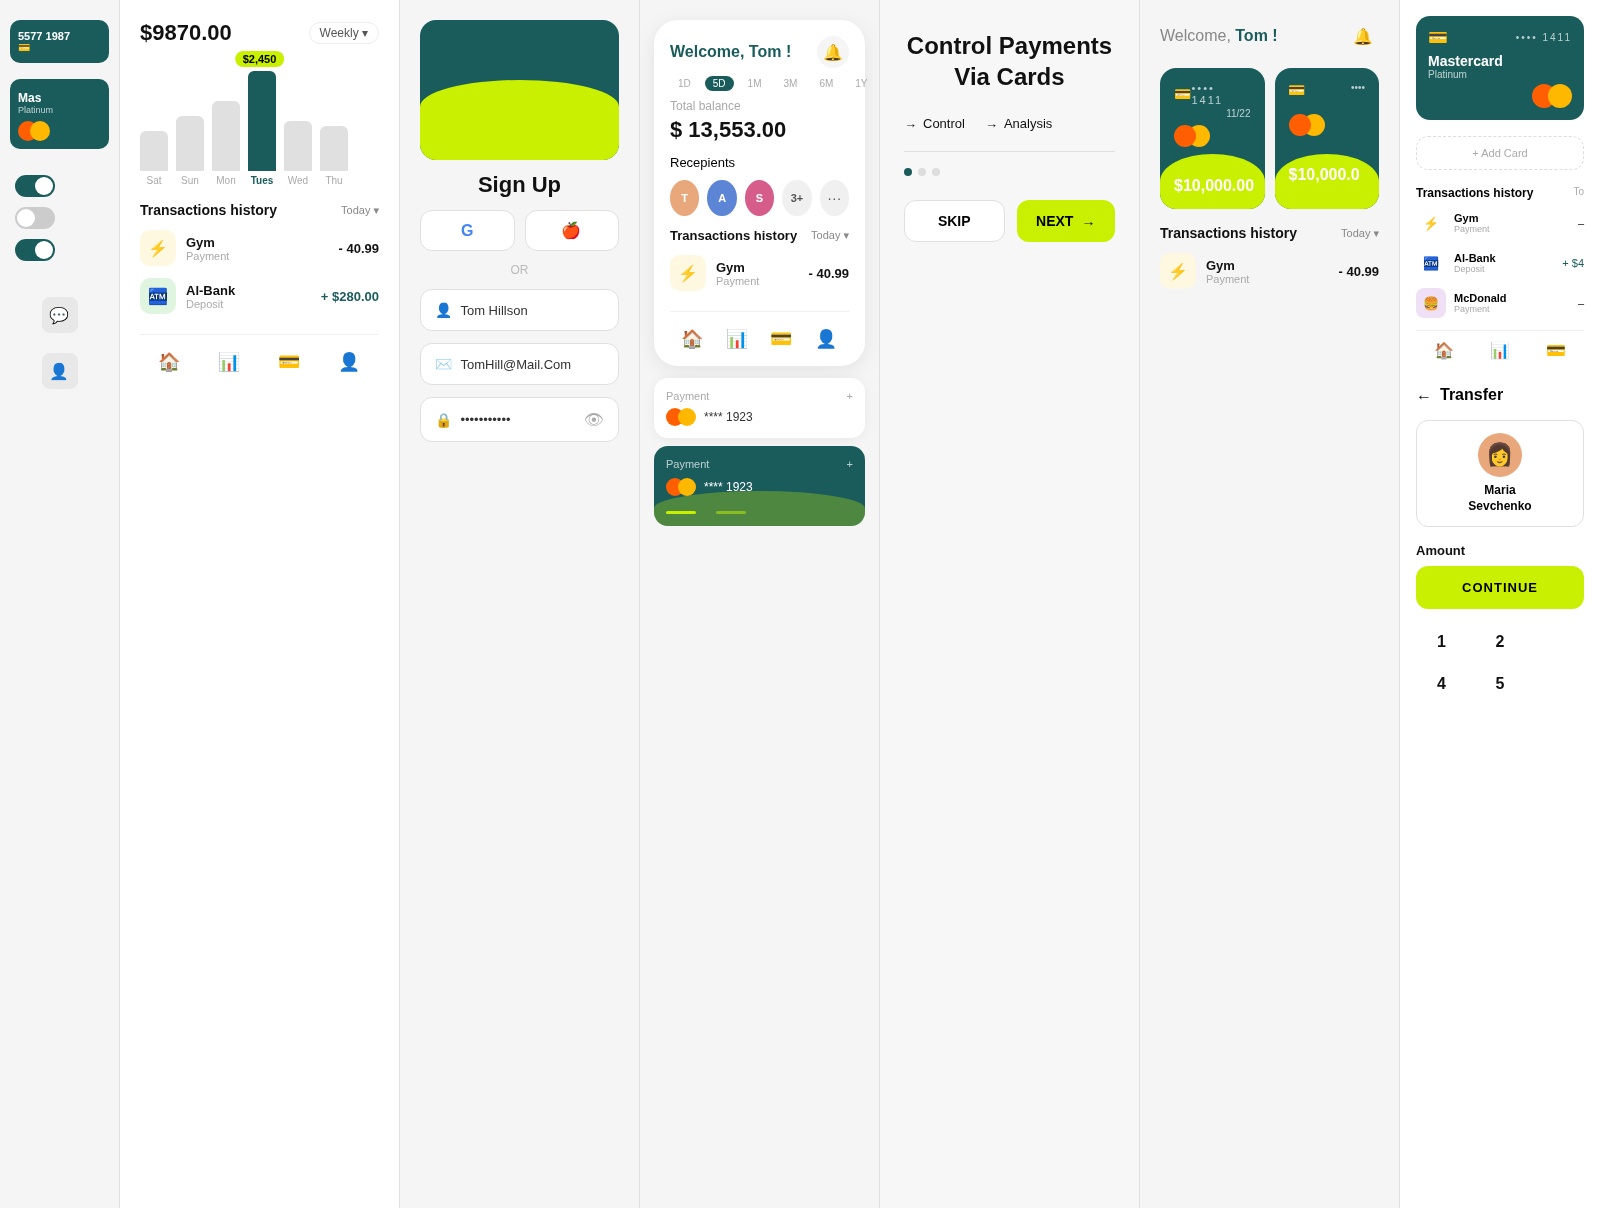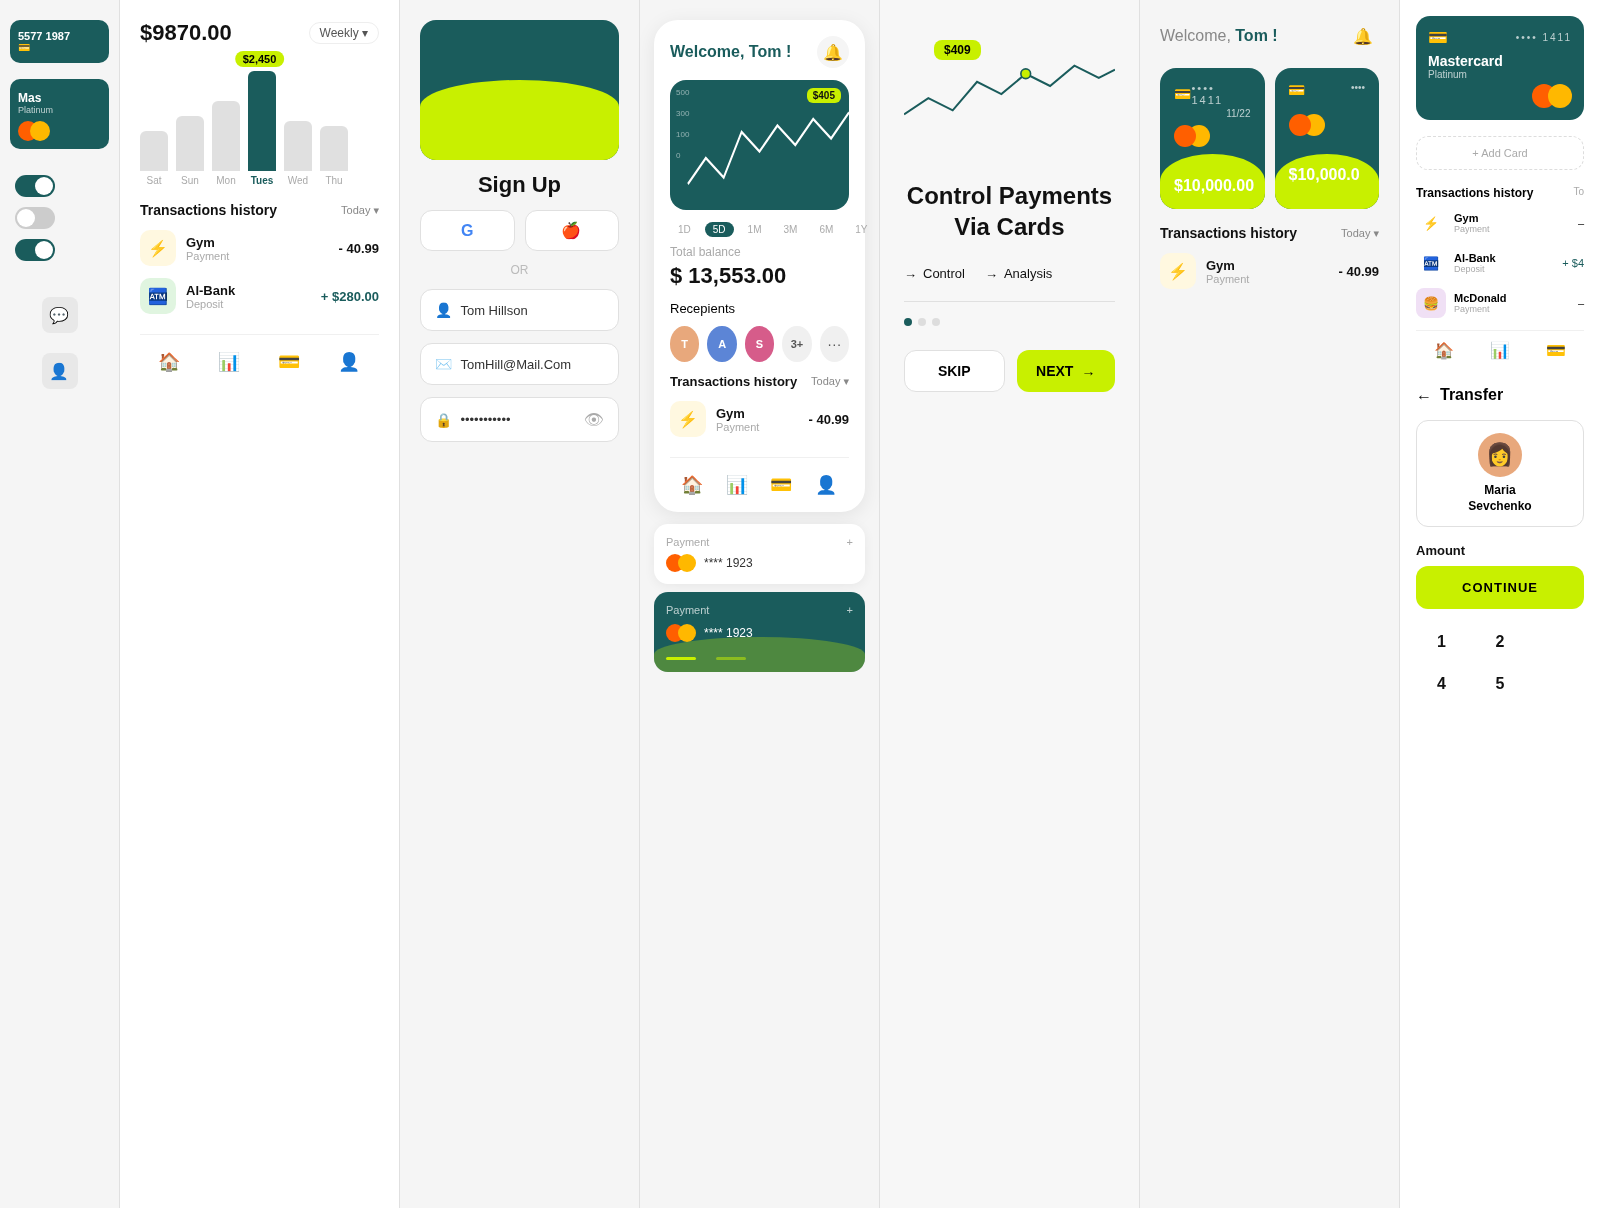--- a/index.html
+++ b/index.html
@@ -679,32 +679,20 @@
 <div class="panel-mobile">
   <div class="mobile-card">
     <div style="display:flex;justify-content:space-between;align-items:center;margin-bottom:8px;">
       <div class="welcome-text">
         <span>Welcome, </span>
         <span style="color:#1a5c5c;font-weight:700;">Tom !</span>
       </div>
       <div class="notif-btn">🔔</div>
     </div>
 
-    <div class="chart-area">
-      <div class="chart-y-labels">
-        <span class="chart-y-label">500</span>
-        <span class="chart-y-label">300</span>
-        <span class="chart-y-label">100</span>
-        <span class="chart-y-label">0</span>
-      </div>
-      <svg width="100%" height="100%" viewBox="0 0 200 100" preserveAspectRatio="none">
-        <polyline class="sparkline" points="20,80 40,60 60,75 80,40 100,55 120,35 140,50 160,30 180,45 200,25"></polyline>
-      </svg>
-      <div class="chart-label">$405</div>
-    </div>
 
     <div class="time-tabs">
       <span class="time-tab">1D</span>
       <span class="time-tab active">5D</span>
       <span class="time-tab">1M</span>
       <span class="time-tab">3M</span>
       <span class="time-tab">6M</span>
       <span class="time-tab">1Y</span>
     </div>
 
@@ -771,27 +759,20 @@
     </div>
     <div class="card-dark-wave"></div>
     <div style="position:absolute;bottom:12px;left:12px;display:flex;gap:20px;">
       <div style="width:30px;height:3px;background:#c8f000;border-radius:2px;"></div>
       <div style="width:30px;height:3px;background:rgba(200,240,0,0.5);border-radius:2px;"></div>
     </div>
   </div>
 </div>
 
 <div class="panel-onboarding">
-  <div class="onboarding-chart">
-    <div class="onboarding-amount-badge">$409</div>
-    <svg width="100%" height="120" viewBox="0 0 260 120">
-      <polyline class="sparkline-onboard" points="0,90 30,70 60,85 90,50 120,65 150,40 180,55 210,30 240,45 260,35"></polyline>
-      <circle cx="150" cy="40" r="6" fill="#c8f000" stroke="#1a5c5c" stroke-width="2"></circle>
-    </svg>
-  </div>
 
   <div class="onboarding-title">Control Payments Via Cards</div>
 
   <div class="control-links">
     <div class="control-link">
       <span>→</span>
       <span>Control</span>
     </div>
     <div class="control-link">
       <span>→</span>

